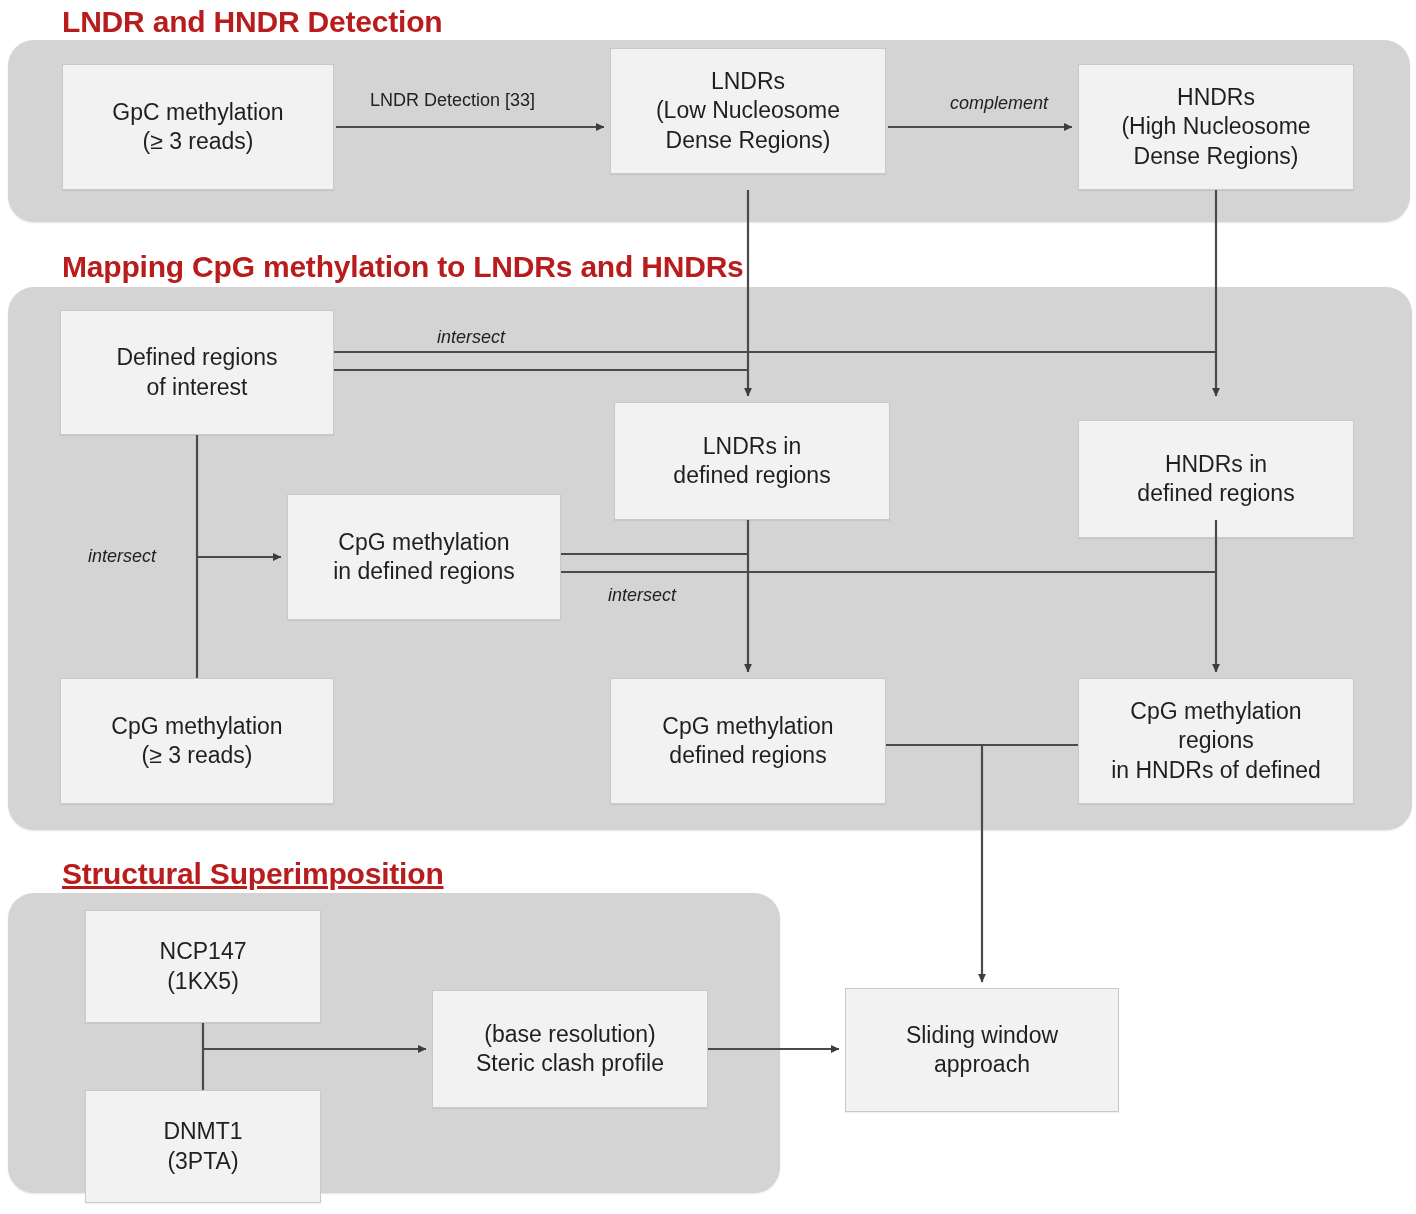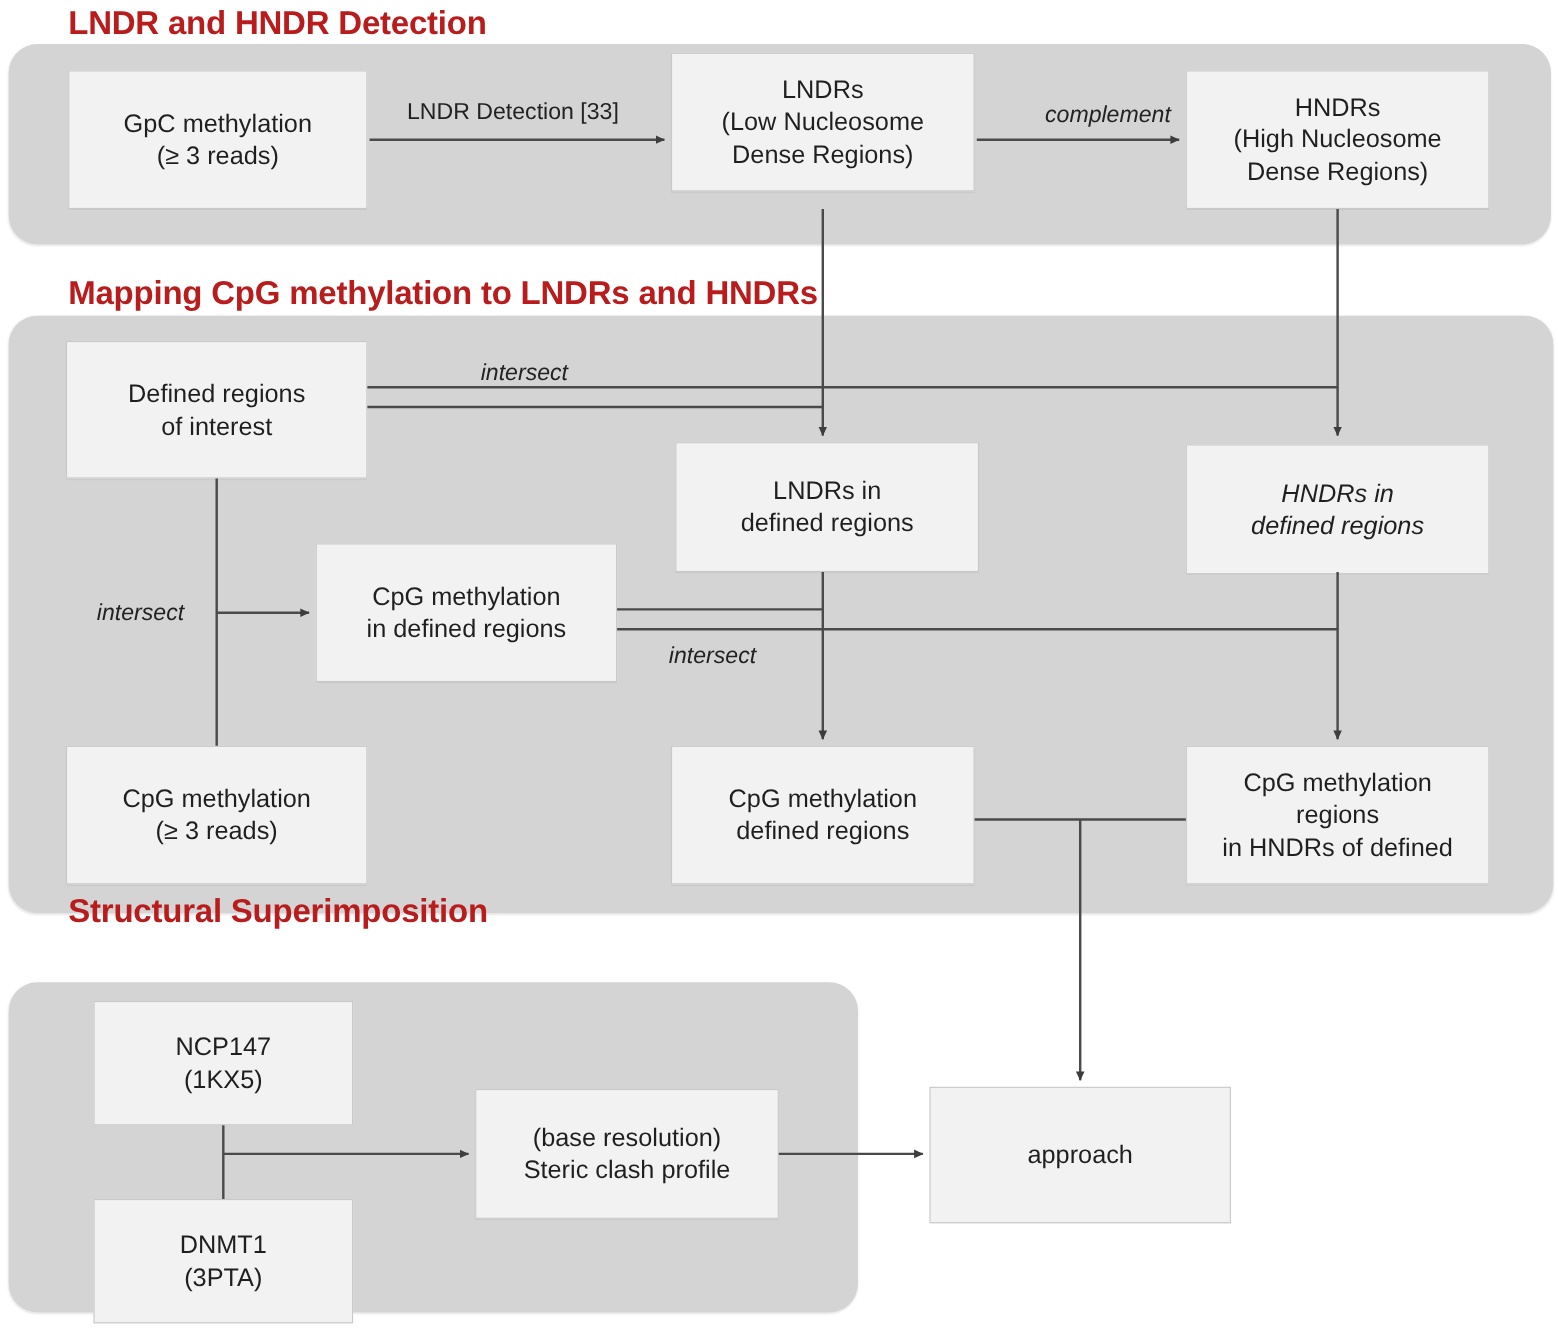--- a/index.html
+++ b/index.html
@@ -42,21 +42,21 @@
     color: #1f1f1f;
     font-size: 23px;
     line-height: 1.28;
     box-sizing: border-box;
     padding: 4px 6px;
     box-shadow: 0 1px 1px rgba(0,0,0,0.06);
   }
   .node span { display: block; width: 100%; }
   .edge-label {
     position: absolute;
-    font-size: 21px;
+    font-size: 18px;
     color: #222;
     white-space: nowrap;
   }
   .edge-label.ital { font-style: italic; }
   svg.wires {
     position: absolute;
     left: 0; top: 0;
     width: 1416px;
     height: 1214px;
     pointer-events: none;
@@ -109,21 +109,21 @@
     </span>
   </div>
 
   <div class="node" style="left:614px; top:402px; width:276px; height:118px;">
     <span>
       <span>LNDRs in</span>
       <span>defined regions</span>
     </span>
   </div>
 
-  <div class="node" style="left:1078px; top:404px; width:276px; height:118px;font-style:italic;">
+  <div class="node" style="left:1078px; top:420px; width:276px; height:118px;">
     <span>
       <span>HNDRs in</span>
       <span>defined regions</span>
     </span>
   </div>
 
   <div class="node" style="left:287px; top:494px; width:274px; height:126px;">
     <span>
       <span>CpG methylation</span>
       <span>in defined regions</span>
@@ -151,21 +151,21 @@
       <span>in HNDRs of defined</span>
     </span>
   </div>
 
   <div class="edge-label ital" style="left:437px; top:327px;">intersect</div>
 
   <div class="edge-label ital" style="left:88px; top:546px;">intersect</div>
 
   <div class="edge-label ital" style="left:608px; top:585px;">intersect</div>
 
-  <div class="section-title" style="left:62px; top:812px;">Structural Superimposition</div>
+  <div class="section-title" style="left:62px; top:857px;text-decoration:underline;">Structural Superimposition</div>
 
   <div class="panel" style="left:8px; top:893px; width:772px; height:300px;"></div>
 
   <div class="node" style="left:85px; top:910px; width:236px; height:113px;">
     <span>
       <span>NCP147</span>
       <span>(1KX5)</span>
     </span>
   </div>
 
@@ -178,20 +178,21 @@
 
   <div class="node" style="left:432px; top:990px; width:276px; height:118px;">
     <span>
       <span>(base resolution)</span>
       <span>Steric clash profile</span>
     </span>
   </div>
 
   <div class="node" style="left:845px; top:988px; width:274px; height:124px;">
     <span>
+      <span>Sliding window</span>
       <span>approach</span>
     </span>
   </div>
 
   <svg class="wires" viewBox="0 0 1416 1214" xmlns="http://www.w3.org/2000/svg">
     <defs>
       <marker id="arrow" markerWidth="9" markerHeight="9" refX="8" refY="4.5" orient="auto" markerUnits="userSpaceOnUse">
         <path d="M0,0.6 L8.4,4.5 L0,8.4 z" fill="#3d3d3d"></path>
       </marker>
     </defs>

